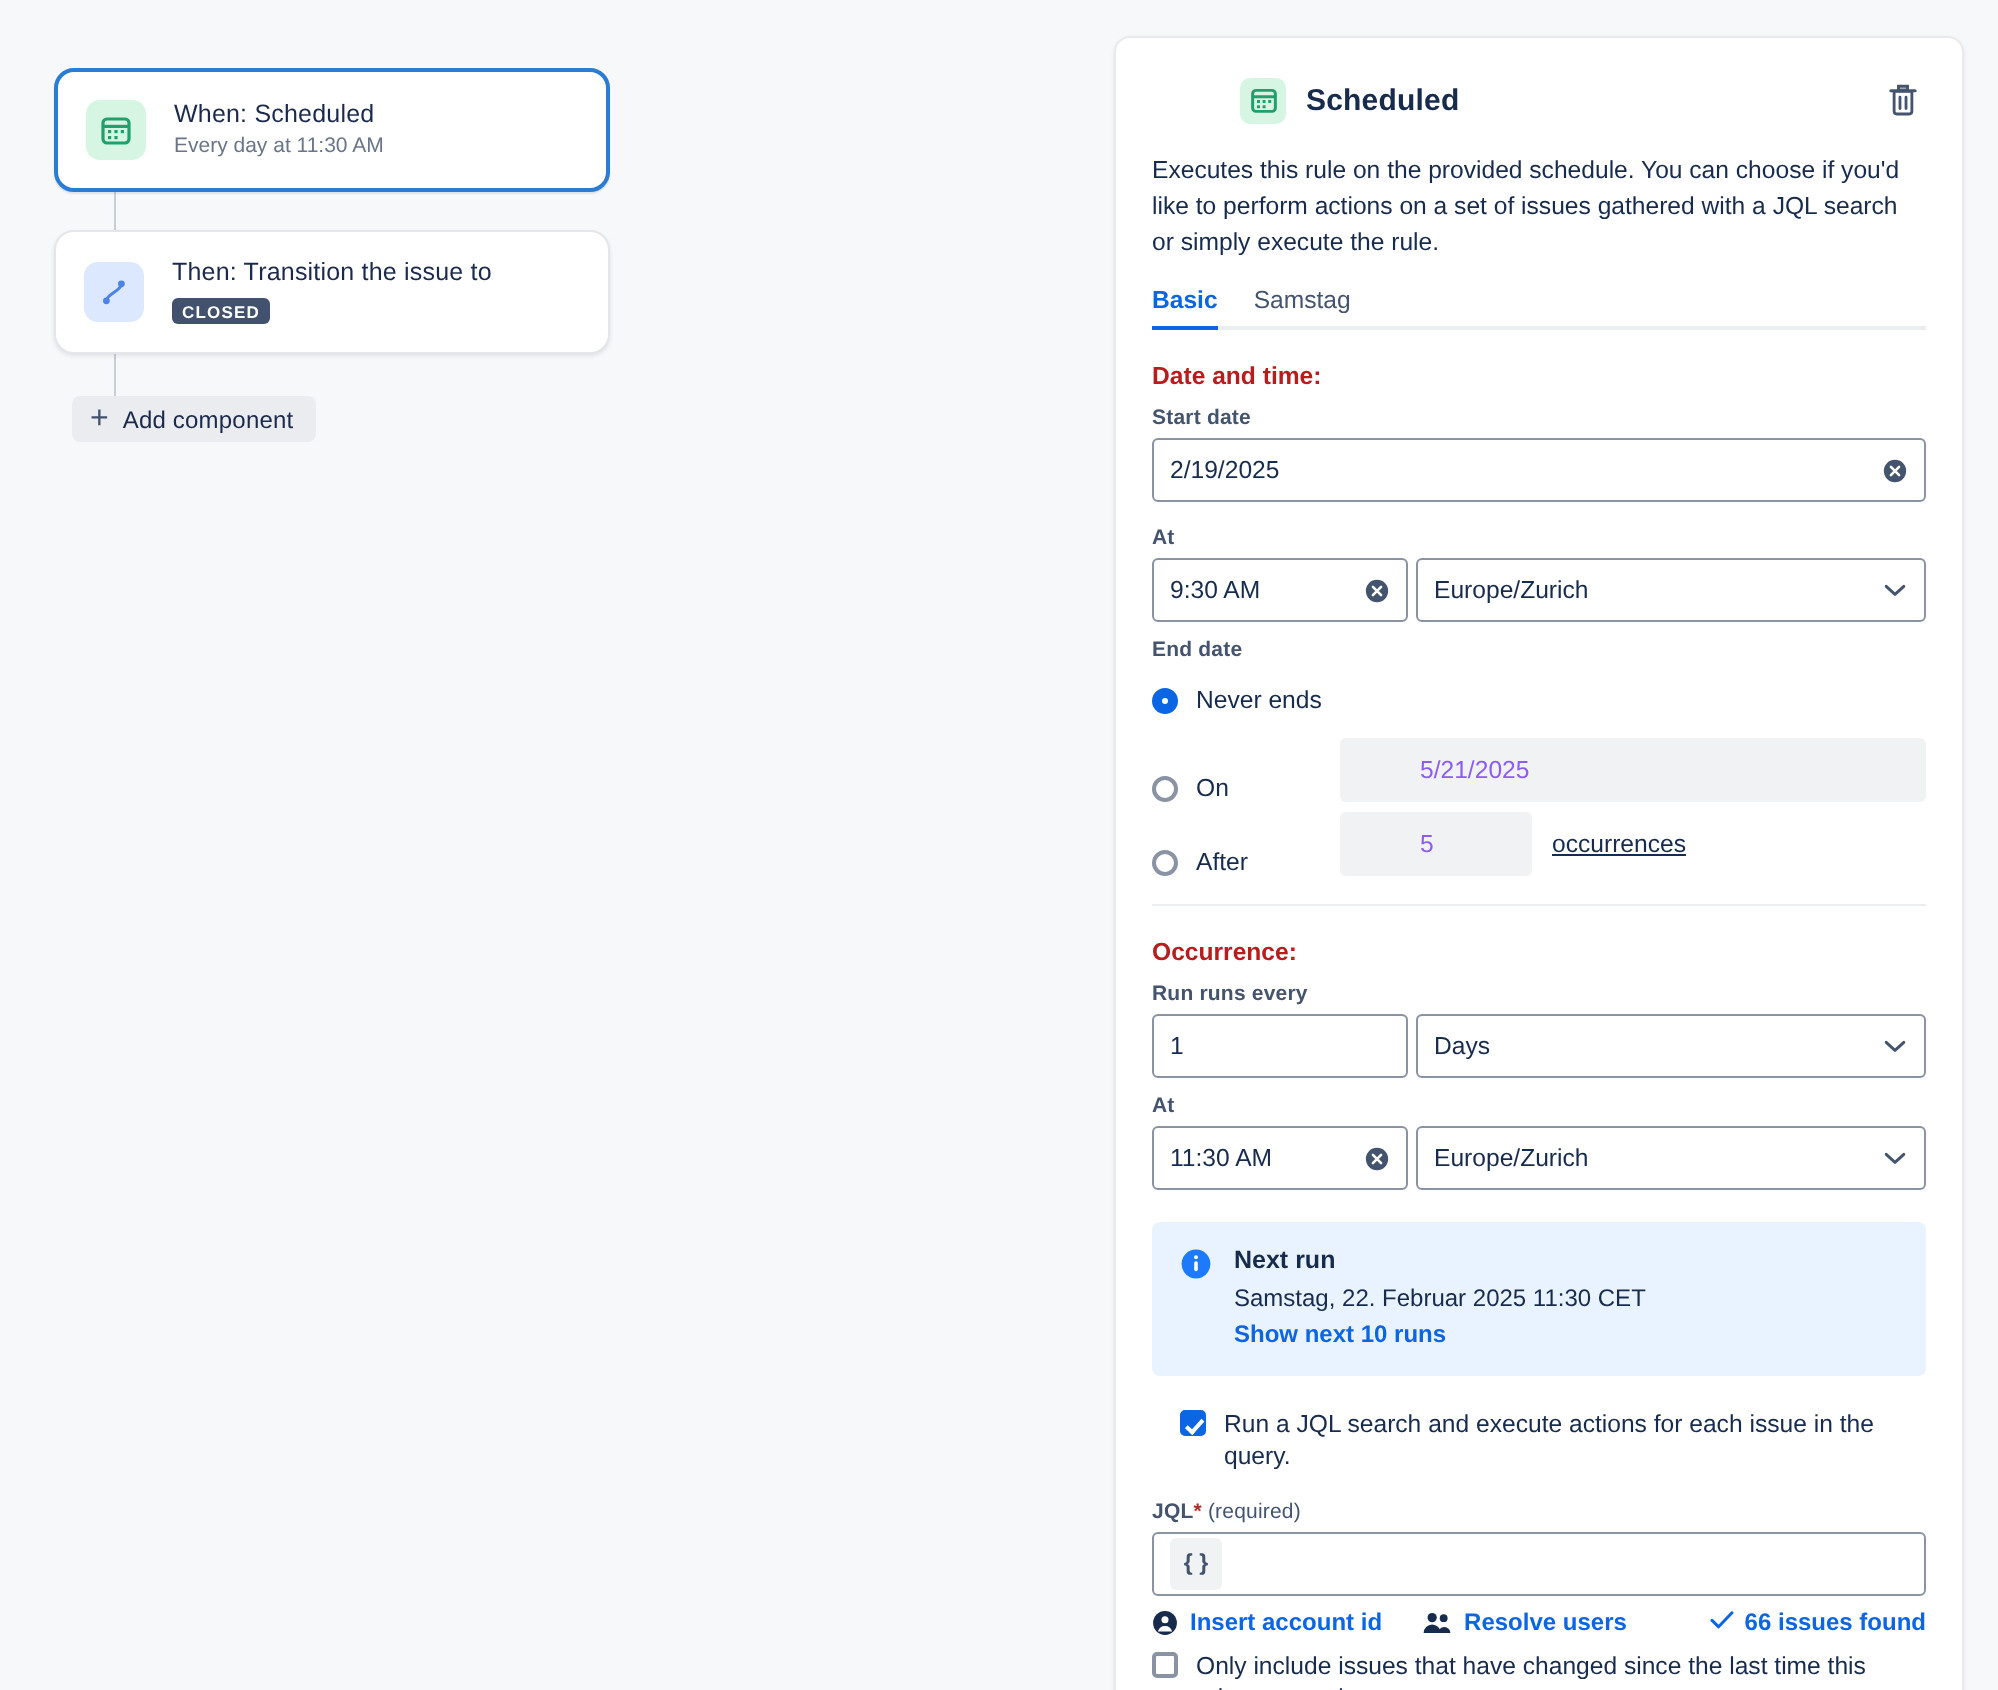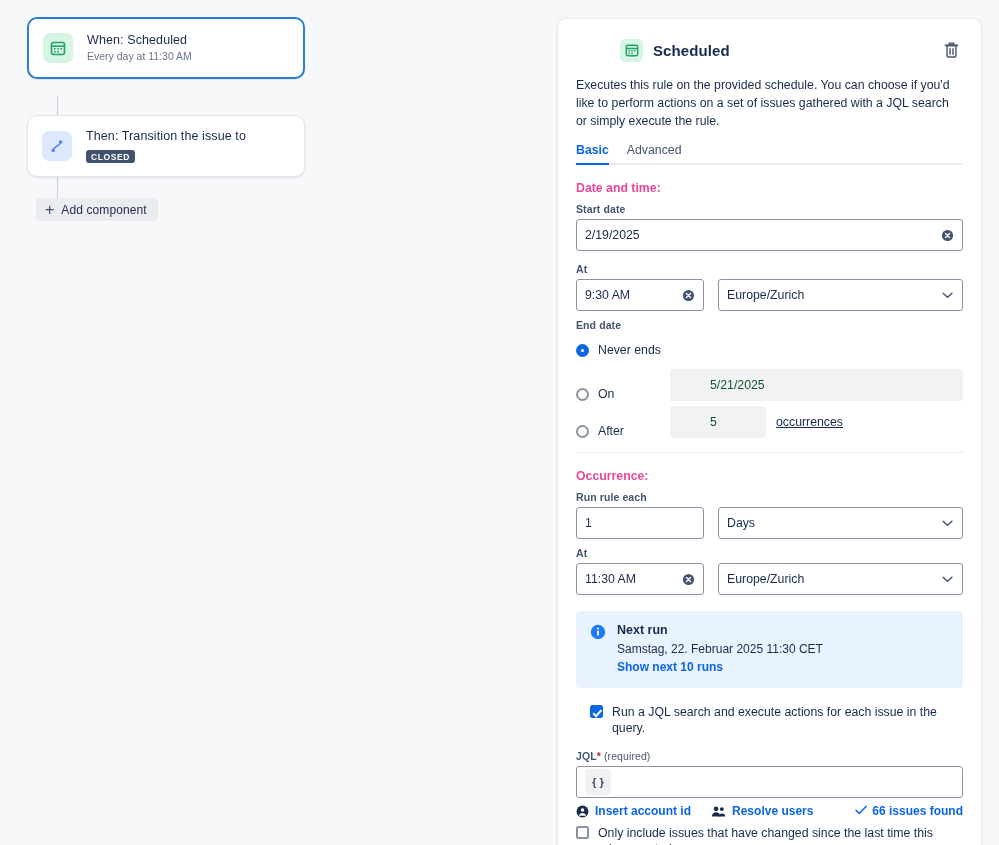--- a/index.html
+++ b/index.html
@@ -22,21 +22,21 @@
     position: absolute;
     left: 27px;
     width: 278px;
     background: #ffffff;
     border-radius: 10px;
     display: flex;
     align-items: center;
     padding: 0 14px;
   }
   #card-trigger {
-    top: 17px; height: 62px;
+    top: 34px; height: 62px;
     border: 2px solid #2b7cd3;
     box-shadow: 0 1px 1px rgba(9,30,66,.10);
   }
   #card-action {
     top: 115px; height: 62px;
     border: 1px solid #e4e6ea;
     box-shadow: 0 1px 2px rgba(9,30,66,.10);
   }
   .card-icon {
     width: 30px; height: 30px;
@@ -163,21 +163,21 @@
     top: 2px;
   }
   .tab.active {
     color: #0c66e4;
     font-weight: bold;
     border-bottom: 2px solid #0c66e4;
   }
   .section-title {
     font-size: 12.3px;
     font-weight: bold;
-    color: #ec4899;
+    color: #b91c1c;
     margin-bottom: 8px;
   }
   .field-label {
     font-size: 10.5px;
     font-weight: bold;
     color: #44546f;
     margin-bottom: 4px;
     letter-spacing: .1px;
   }
   .req-star { color: #ae2e24; font-weight: bold; }
@@ -190,36 +190,36 @@
     height: 32px;
     background: #ffffff;
     display: flex; align-items: center;
     padding: 0 8px;
     font-size: 12.3px;
     color: #172b4d;
   }
   .inp.disabled {
     border: none;
     background: #f1f2f4;
-    color: #14532d;
+    color: #8b5cf6;
     padding-left: 40px;
   }
   .inp .val { flex: 1 1 auto; }
   .clear-x {
     width: 14px; height: 14px;
     flex: 0 0 14px;
     display: flex; align-items: center; justify-content: center;
     cursor: pointer;
   }
   .chev {
     width: 14px; flex: 0 0 14px;
     display: flex; align-items: center; justify-content: center;
     cursor: pointer;
   }
-  .row { display: flex; gap: 14px; justify-content: flex-end; }
+  .row { display: flex; gap: 4px; justify-content: flex-end; }
   .col-sm { width: 128px; flex: 0 0 128px; }
   .col-grow { flex: 1 1 auto; }
   .mb8 { margin-bottom: 8px; }
   .mb12 { margin-bottom: 12px; }
   .mb16 { margin-bottom: 16px; }
 
   .radio-row {
     display: flex; align-items: flex-end;
     height: 32px;
     margin-bottom: 5px;
@@ -433,21 +433,21 @@
         <path d="M4.3 4.9 h9.4 v10.6 a1.4 1.4 0 0 1 -1.4 1.4 H5.7 a1.4 1.4 0 0 1 -1.4 -1.4 z" fill="none" stroke="#44546f" stroke-width="1.5"></path>
         <path d="M7.4 8 v6 M10.6 8 v6" stroke="#44546f" stroke-width="1.5" stroke-linecap="round"></path>
       </svg>
     </span>
   </div>
 
   <div class="panel-desc">Executes this rule on the provided schedule. You can choose if you'd like to perform actions on a set of issues gathered with a JQL search or simply execute the rule.</div>
 
   <div class="tabs">
     <div class="tab active">Basic</div>
-    <div class="tab">Advanced</div>
+    <div class="tab">Samstag</div>
   </div>
 
   <div class="section-title">Date and time:</div>
 
   <div class="field-label">Start date</div>
   <div class="inp mb12">
     <span class="val">2/19/2025</span>
     <span class="clear-x">
       <svg width="13" height="13" viewBox="0 0 14 14" aria-hidden="true">
         <circle cx="7" cy="7" r="6" fill="#44546f"></circle>
@@ -498,21 +498,21 @@
     <span class="inp disabled" style="width:96px;flex:0 0 96px;">
       <span class="val">5</span>
     </span>
     <span class="occ-word">occurrences</span>
   </div>
 
   <div class="divider"></div>
 
   <div class="section-title">Occurrence:</div>
 
-  <div class="field-label">Run rule each</div>
+  <div class="field-label">Run runs every</div>
   <div class="row mb8">
     <div class="inp col-sm">
       <span class="val">1</span>
     </div>
     <div class="inp col-grow">
       <span class="val">Days</span>
       <span class="chev">
         <svg width="11" height="8" viewBox="0 0 12 8" aria-hidden="true">
           <path d="M1.2 2 L6 6.4 L10.8 2" fill="none" stroke="#44546f" stroke-width="1.6" stroke-linecap="round" stroke-linejoin="round"></path>
         </svg>

